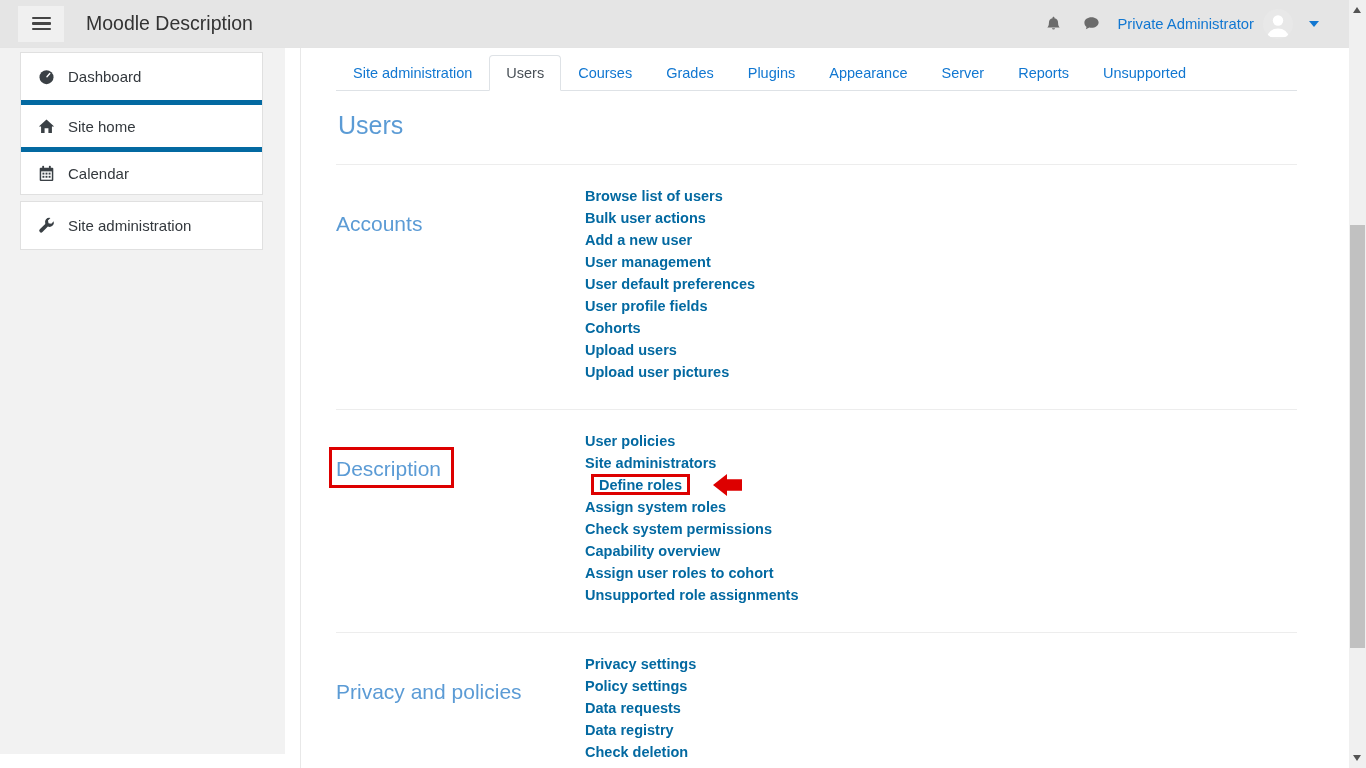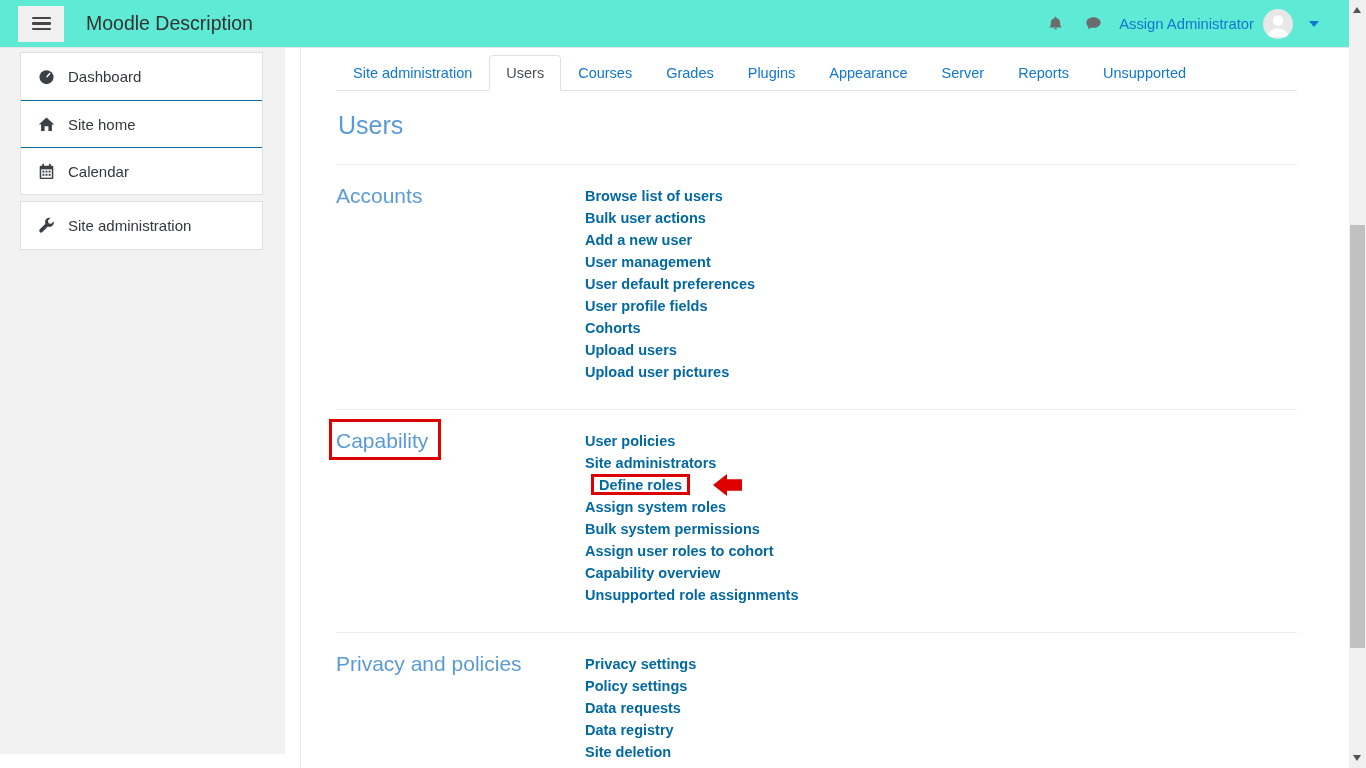--- a/index.html
+++ b/index.html
@@ -1,54 +1,54 @@
 <!DOCTYPE html>
 <html><head>
 <meta charset="utf-8">
 <style>
   * { box-sizing: border-box; margin: 0; padding: 0; }
   html,body { width:1366px; height:768px; overflow:hidden; }
   body { font-family:"Liberation Sans", sans-serif; background:#fff; position:relative; }
 
   
-  .topbar { position:absolute; top:0; left:0; width:1349px; height:48px; background:#5eead4;
+  .topbar { position:absolute; top:0; left:0; width:1349px; height:48px; background:#e5e5e5;
             border-bottom:1px solid #e4e4e4; display:flex; align-items:center; z-index:5;text-align:center; }
   .hamburger { width:46px; height:36px; background:#f0f0f0; margin-left:18px; border:none;
                display:flex; flex-direction:column; justify-content:center; align-items:center; gap:3px; cursor:pointer; }
   .hamburger i { display:block; width:19px; height:2.6px; background:#454545; border-radius:1px; }
   .site-title { margin-left:22px; font-size:19.5px; color:#333; font-weight:400; }
   .topbar-right { margin-left:auto; display:flex; align-items:center; margin-right:30px; }
   .tb-icon { color:#6b6b6b; display:flex; align-items:center; cursor:pointer; }
   .tb-icon + .tb-icon { margin-left:20px; }
   .user-name { margin-left:16px; font-size:14.8px; cursor:pointer; }
   .avatar { width:30px; height:30px; border-radius:50%; background:#e8e8e8; overflow:hidden; margin-left:9px;
             position:relative; cursor:pointer; flex:none; }
   .caret { width:0; height:0; border-left:5px solid transparent; border-right:5px solid transparent;
            border-top:6px solid #1177d1; margin-left:16px; cursor:pointer; }
 
   
   .sidebar { position:absolute; left:0; top:34px; width:285px; height:720px; background:#f2f2f2; }
   .side-box { margin:18px 22px 0 20px; background:#fff; border:1px solid #e0e0e0; }
   .side-box.second { margin-top:6px; }
   .side-item { height:47px; display:flex; align-items:center; padding-left:17px; font-size:15px;
                color:#33383d; cursor:pointer; background:#fff; }
-  .side-item + .side-item { border-top:1px solid #0369a1; }
+  .side-item + .side-item { border-top:5px solid #0369a1; }
   .side-item .sicon { width:17px; height:17px; margin-right:13px; color:#3a4045; flex:none; }
 
   
   .main { position:absolute; left:300px; top:48px; width:1049px; height:720px; background:#fff;
           border-left:1px solid #e8e8e8; padding:0 52px 0 35px; overflow:hidden; }
   .tabs { display:flex; align-items:flex-end; border-bottom:1px solid #dee2e6; margin-top:7px; }
   .tab { padding:9px 16px; font-size:14.5px; color:#1177d1; cursor:pointer; margin-bottom:-1px;
          border:1px solid transparent; border-radius:4px 4px 0 0; }
   .tab.active { background:#fff; color:#495057; border-color:#dee2e6 #dee2e6 #fff; }
   .page-heading { font-size:25px; font-weight:300; color:#5b9bd5; margin:20px 0 24px 2px; }
   hr.sep { border:none; border-top:1px solid #ededed; }
   .section { display:flex; padding:19px 0 26px; }
-  .section-title { width:249px; font-size:21px; font-weight:300; color:#5b9bd5; flex:none; }
+  .section-title { width:249px; font-size:21px; font-weight:300; color:#5b9bd5; flex:none;margin-top:28px; }
   .link-list { list-style:none; margin-top:1px; }
   .link-list li { line-height:22px; font-size:14.5px; position:relative; }
   .link-list a { color:#0369a1; text-decoration:none; cursor:pointer;font-weight:bold; }
   a.top-link { color:#1177d1; text-decoration:none; }
 
   
   .red-outline-heading { position:relative; display:inline-block; }
   .red-outline-heading::after { content:""; position:absolute; top:-10px; bottom:-7px; left:-7px; right:-13px;
             border:3px solid #dd0000; pointer-events:none; }
   .red-outline-link { position:relative;margin-left:14px; }
@@ -78,21 +78,21 @@
     <span class="tb-icon">
       <svg width="17" height="17" viewBox="0 0 16 16">
           <path d="M8 1.6c.5 0 .9.4.9.9v.5a4.3 4.3 0 0 1 3.4 4.2c0 3 .9 3.9 1.6 4.5H2.1c.7-.6 1.6-1.5 1.6-4.5a4.3 4.3 0 0 1 3.4-4.2v-.5c0-.5.4-.9.9-.9zM6.5 12.5a1.55 1.55 0 0 0 3 0z" fill="currentColor"></path>
         </svg>
     </span>
     <span class="tb-icon">
       <svg width="19" height="17" viewBox="0 0 17 16">
           <path d="M8.5 2c3.7 0 6.7 2.2 6.7 5s-3 5-6.7 5c-.7 0-1.4-.1-2-.3L3.2 13.4l.6-2.2C2.4 10.3 1.8 8.7 1.8 7c0-2.8 3-5 6.7-5z" fill="currentColor"></path>
         </svg>
     </span>
-    <a class="user-name top-link" href="#">Assign Administrator</a>
+    <a class="user-name top-link" href="#">Private Administrator</a>
     <span class="avatar">
       <svg width="30" height="30" viewBox="0 0 30 30">
           <circle cx="15" cy="11.5" r="5.2" fill="#fff"></circle>
           <path d="M4.5 28a10.5 8.5 0 0 1 21 0z" fill="#fff"></path>
         </svg>
     </span>
     <span class="caret"></span>
   </div>
 </header>
 
@@ -174,49 +174,49 @@
       <li><a href="#">User default preferences</a></li>
       <li><a href="#">User profile fields</a></li>
       <li><a href="#">Cohorts</a></li>
       <li><a href="#">Upload users</a></li>
       <li><a href="#">Upload user pictures</a></li>
     </ul>
   </section>
   <hr class="sep">
 
   <section class="section">
-    <h3 class="section-title"><span class="red-outline-heading">Capability</span></h3>
+    <h3 class="section-title"><span class="red-outline-heading">Description</span></h3>
     <ul class="link-list">
       <li><a href="#">User policies</a></li>
       <li><a href="#">Site administrators</a></li>
       <li>
         <a href="#" class="red-outline-link">Define roles</a>
         <span class="red-arrow">
           <svg width="30" height="24" viewBox="0 0 30 24">
               <polygon points="0,12 14,1 14,6.2 29,6.2 29,17.8 14,17.8 14,23" fill="#dd0000"></polygon>
             </svg>
         </span>
       </li>
       <li><a href="#">Assign system roles</a></li>
-      <li><a href="#">Bulk system permissions</a></li>
+      <li><a href="#">Check system permissions</a></li>
+      <li><a href="#">Capability overview</a></li>
       <li><a href="#">Assign user roles to cohort</a></li>
-      <li><a href="#">Capability overview</a></li>
       <li><a href="#">Unsupported role assignments</a></li>
     </ul>
   </section>
   <hr class="sep">
 
   <section class="section">
     <h3 class="section-title">Privacy and policies</h3>
     <ul class="link-list">
       <li><a href="#">Privacy settings</a></li>
       <li><a href="#">Policy settings</a></li>
       <li><a href="#">Data requests</a></li>
       <li><a href="#">Data registry</a></li>
-      <li><a href="#">Site deletion</a></li>
+      <li><a href="#">Check deletion</a></li>
       <li><a href="#">Plugin privacy registry</a></li>
     </ul>
   </section>
 
 </main>
 
 <div class="scrollbar">
   <span class="sb-arrow up"></span>
   <span class="sb-thumb"></span>
   <span class="sb-arrow down"></span>

